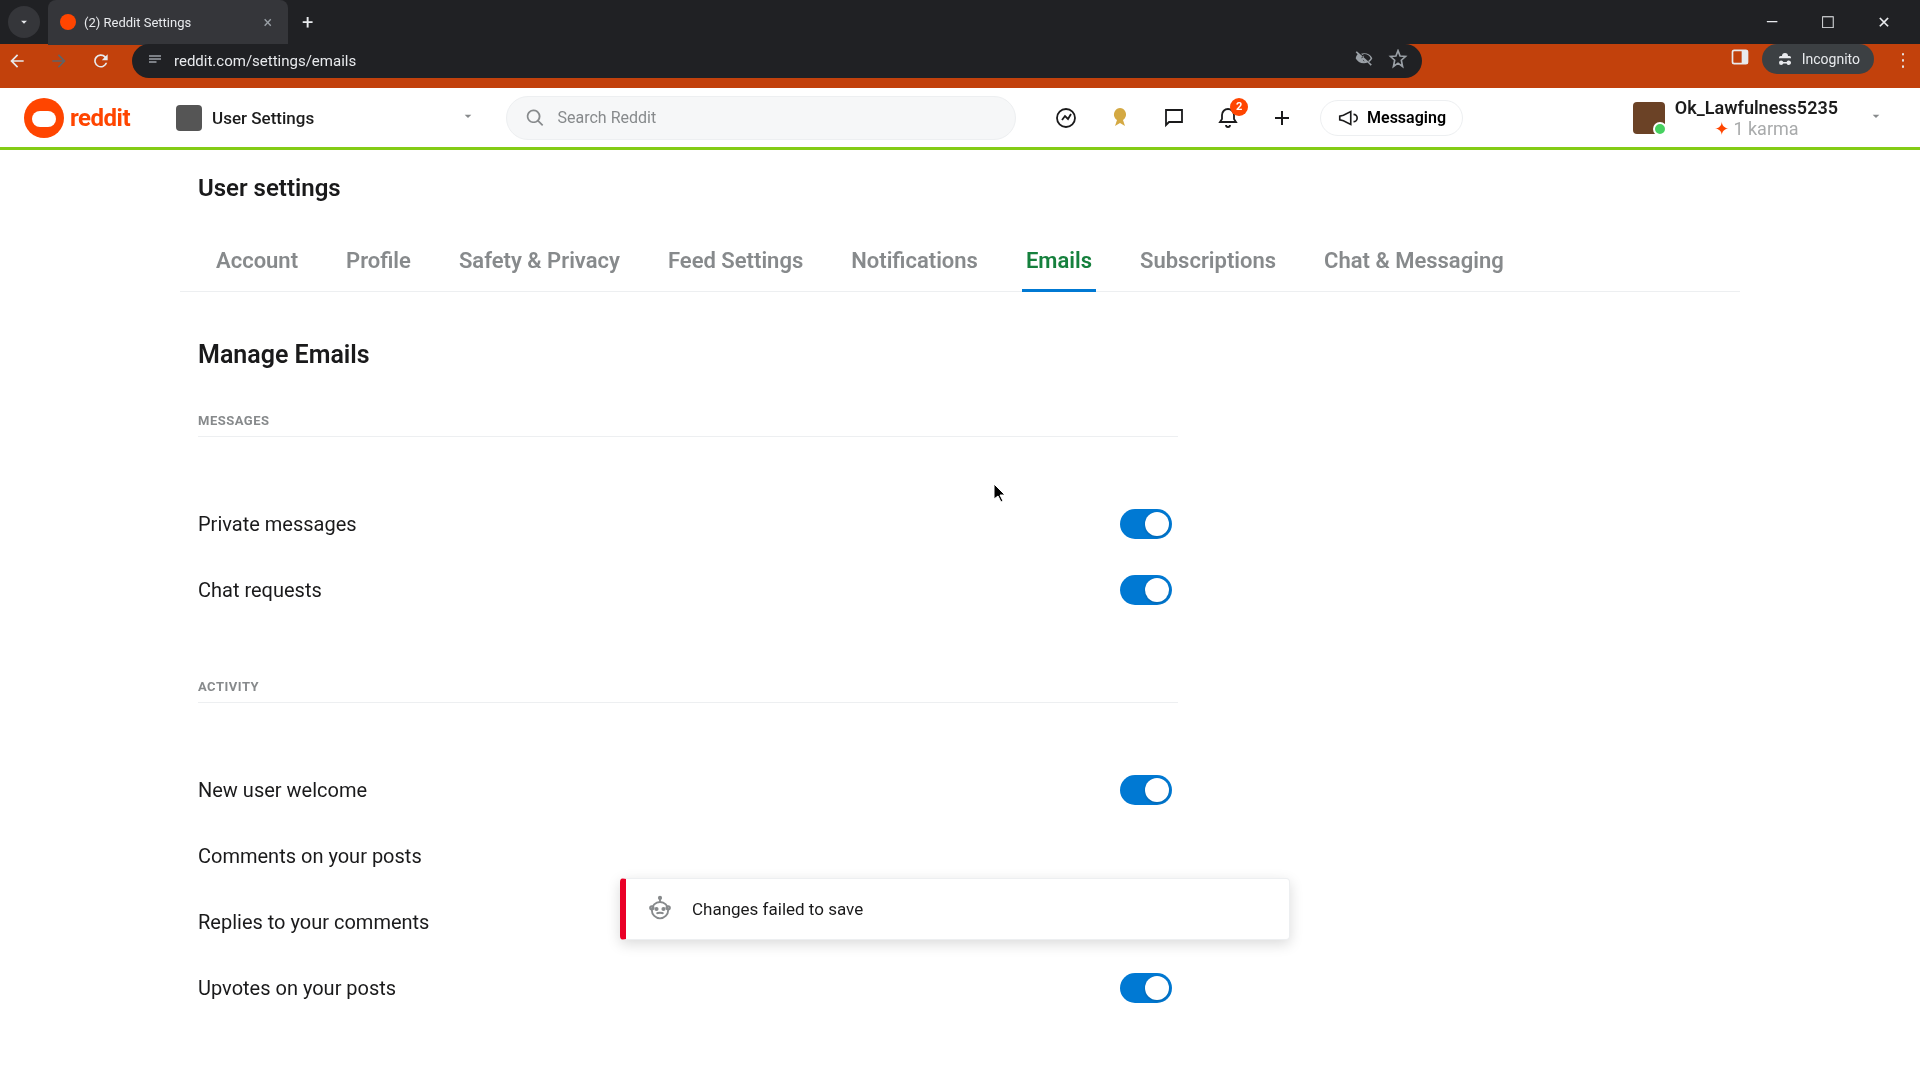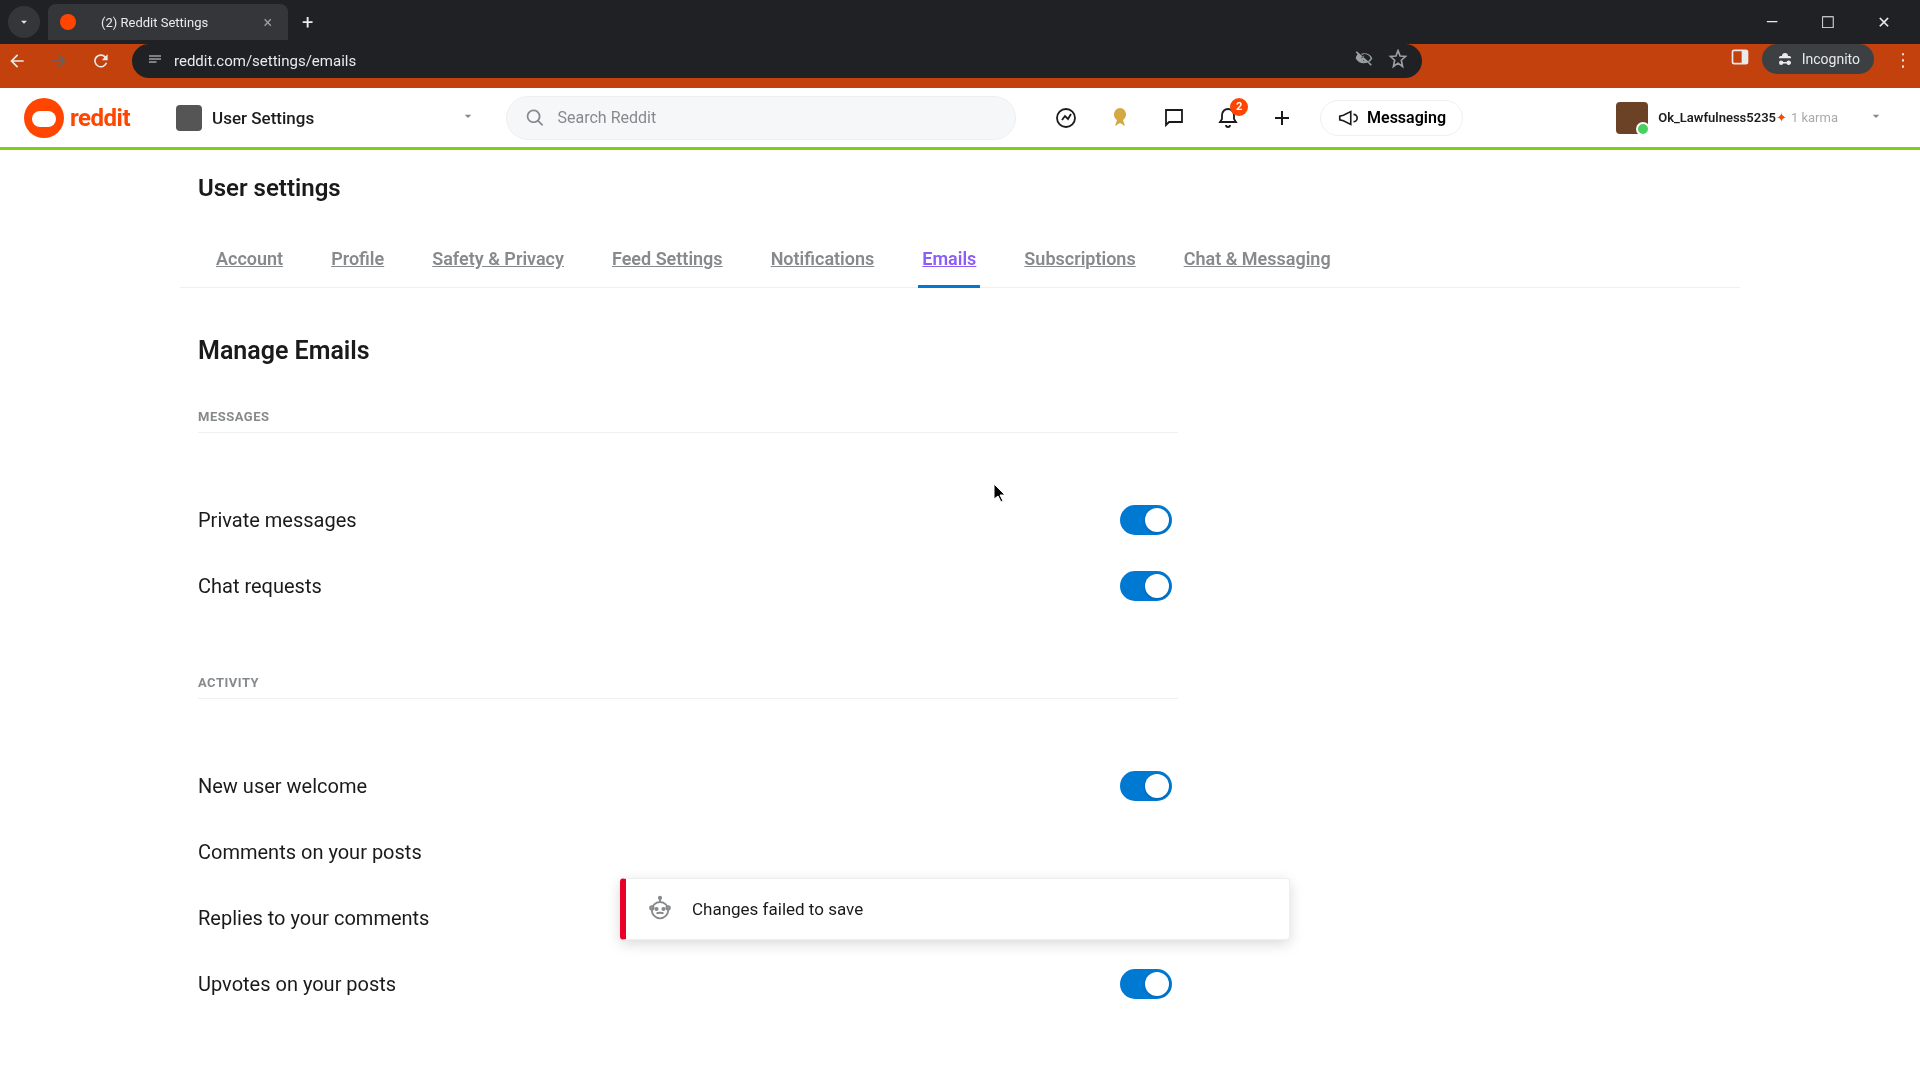--- a/index.html
+++ b/index.html
@@ -3,21 +3,21 @@
 <meta charset="utf-8">
 <style>
 * { margin: 0; padding: 0; box-sizing: border-box; font-family: -apple-system, BlinkMacSystemFont, "Segoe UI", Roboto, Arial, sans-serif; }
 body { width: 1920px; height: 1080px; overflow: hidden; background: #fff; }
 
 
 .browser-chrome { background: #202124; height: 88px; }
 .tab-bar { display: flex; align-items: center; height: 44px; padding-left: 8px; }
 .tab-menu-btn { width: 32px; height: 32px; border-radius: 50%; background: #35363a; display: flex; align-items: center; justify-content: center; margin-right: 8px; cursor: pointer; }
 .tab-menu-btn svg { width: 14px; height: 14px; }
-.tab { display: flex; align-items: center; background: #35363a; height: 36px; border-radius: 8px 8px 0 0; padding: 0 12px; min-width: 240px; gap: 25px; color: #e8eaed; font-size: 13px; }
+.tab { display: flex; align-items: center; background: #35363a; height: 45px; border-radius: 8px 8px 0 0; padding: 0 12px; min-width: 240px; gap: 8px; color: #e8eaed; font-size: 13px; }
 .tab .favicon { width: 16px; height: 16px; background: #ff4500; border-radius: 50%; }
 .tab .close { margin-left: auto; color: #9aa0a6; font-size: 16px; cursor: pointer; padding: 0 4px; }
 .new-tab { color: #e8eaed; font-size: 20px; padding: 0 14px; cursor: pointer; }
 .window-controls { margin-left: auto; display: flex; gap: 20px; padding-right: 18px; color: #e8eaed; }
 .window-controls span { cursor: pointer; width: 36px; text-align: center; }
 
 .addr-bar { display: flex; align-items: flex-start; height: 44px; background: #c2410c; padding: 0 0; gap: 8px; }
 .nav-btn { width: 34px; height: 34px; display: flex; align-items: center; justify-content: center; color: #9aa0a6; cursor: pointer; border-radius: 50%; }
 .nav-btn.enabled { color: #e8eaed; }
 .url-field { flex: 0 0 auto; width: 1290px; height: 34px; background: #202124; border-radius: 17px; display: flex; align-items: center; padding: 0 14px; gap: 10px; color: #e8eaed; font-size: 15px; margin-left: 6px; }
@@ -44,32 +44,32 @@
 .search-box { flex: 0 0 510px; height: 44px; background: #f6f7f8; border: 1px solid #edeff1; border-radius: 22px; display: flex; align-items: center; padding: 0 18px; gap: 12px; margin-left: 8px; }
 .search-box input { border: none; background: transparent; outline: none; font-size: 16px; color: #1c1c1c; width: 100%; }
 .search-box input::placeholder { color: #878a8c; }
 .hdr-icons { display: flex; align-items: center; gap: 18px; margin-left: 20px; }
 .hdr-icon { width: 36px; height: 36px; display: flex; align-items: center; justify-content: center; color: #1a1a1b; cursor: pointer; position: relative; }
 .badge { position: absolute; top: -2px; right: -2px; background: #ff4500; color: #fff; font-size: 11px; font-weight: 700; border-radius: 10px; min-width: 18px; height: 18px; display: flex; align-items: center; justify-content: center; padding: 0 4px; }
 .advertise-btn { display: flex; align-items: center; gap: 8px; border: 1px solid #edeff1; border-radius: 22px; padding: 6px 16px; font-size: 16px; font-weight: 600; cursor: pointer; margin-left: 8px; }
 .user-menu { display: flex; align-items: center; gap: 10px; margin-left: auto; padding: 4px 12px; border-radius: 4px; cursor: pointer; }
 .user-menu .avatar { width: 32px; height: 32px; background: #6b4226; border-radius: 4px; position: relative; }
 .user-menu .avatar::after { content:""; position:absolute; width:10px; height:10px; background:#46d160; border:2px solid #fff; border-radius:50%; bottom:-2px; right:-2px; }
-.user-meta { display: flex; flex-direction: row; font-size: 13px; align-items: center; }
+.user-meta { display: flex; flex-direction: column; font-size: 18px; align-items: center; }
 .user-meta .name { font-weight: 600; color: #1c1c1c; }
 .user-meta .karma { color: #a8aaab; display: flex; align-items: center; gap: 4px; }
 .user-meta .karma .kicon { color: #ff4500; }
 .user-menu .chev { color: #878a8c; margin-left: 20px; }
 
 
 .content { max-width: 1760px; margin: 0 auto; padding: 24px 100px 60px 100px; }
 .page-title { font-size: 24px; font-weight: 600; color: #1a1a1b; margin-bottom: 34px; margin-left: 18px; }
 .tabs { display: flex; gap: 40px; border-bottom: 1px solid #edeff1; margin-bottom: 48px; padding-left: 32px; }
-.tab-item { padding: 12px 4px 16px 4px; font-size: 18px; font-weight: 600; color: #878a8c; cursor: pointer; border-bottom: 3px solid transparent; margin-bottom: -1px; text-decoration: underline; }
-.tab-item.active { color: #8b5cf6; border-bottom-color: #0079d3; }
+.tab-item { padding: 12px 4px 16px 4px; font-size: 22px; font-weight: 600; color: #878a8c; cursor: pointer; border-bottom: 3px solid transparent; margin-bottom: -1px; }
+.tab-item.active { color: #15803d; border-bottom-color: #0079d3; }
 
 .section-title { font-size: 25px; font-weight: 600; color: #1a1a1b; margin-bottom: 44px; margin-left: 18px; }
 .group-label { font-size: 13px; font-weight: 700; color: #878a8c; letter-spacing: 0.5px; border-bottom: 1px solid #edeff1; padding-bottom: 8px; margin-bottom: 54px; margin-left: 18px; width: 980px; text-transform: uppercase; }
 .setting-row { display: flex; align-items: center; width: 1000px; padding: 18px 0 18px 18px; }
 .setting-label { font-size: 20px; color: #1a1a1b; }
 .toggle { margin-left: auto; width: 52px; height: 30px; background: #0079d3; border-radius: 15px; position: relative; cursor: pointer; margin-right: 8px; }
 .toggle::after { content:""; position:absolute; width:24px; height:24px; background:#fff; border-radius:50%; top:3px; right:3px; box-shadow: 0 1px 3px rgba(0,0,0,0.2); }
 .group-gap { height: 56px; }
 
 

